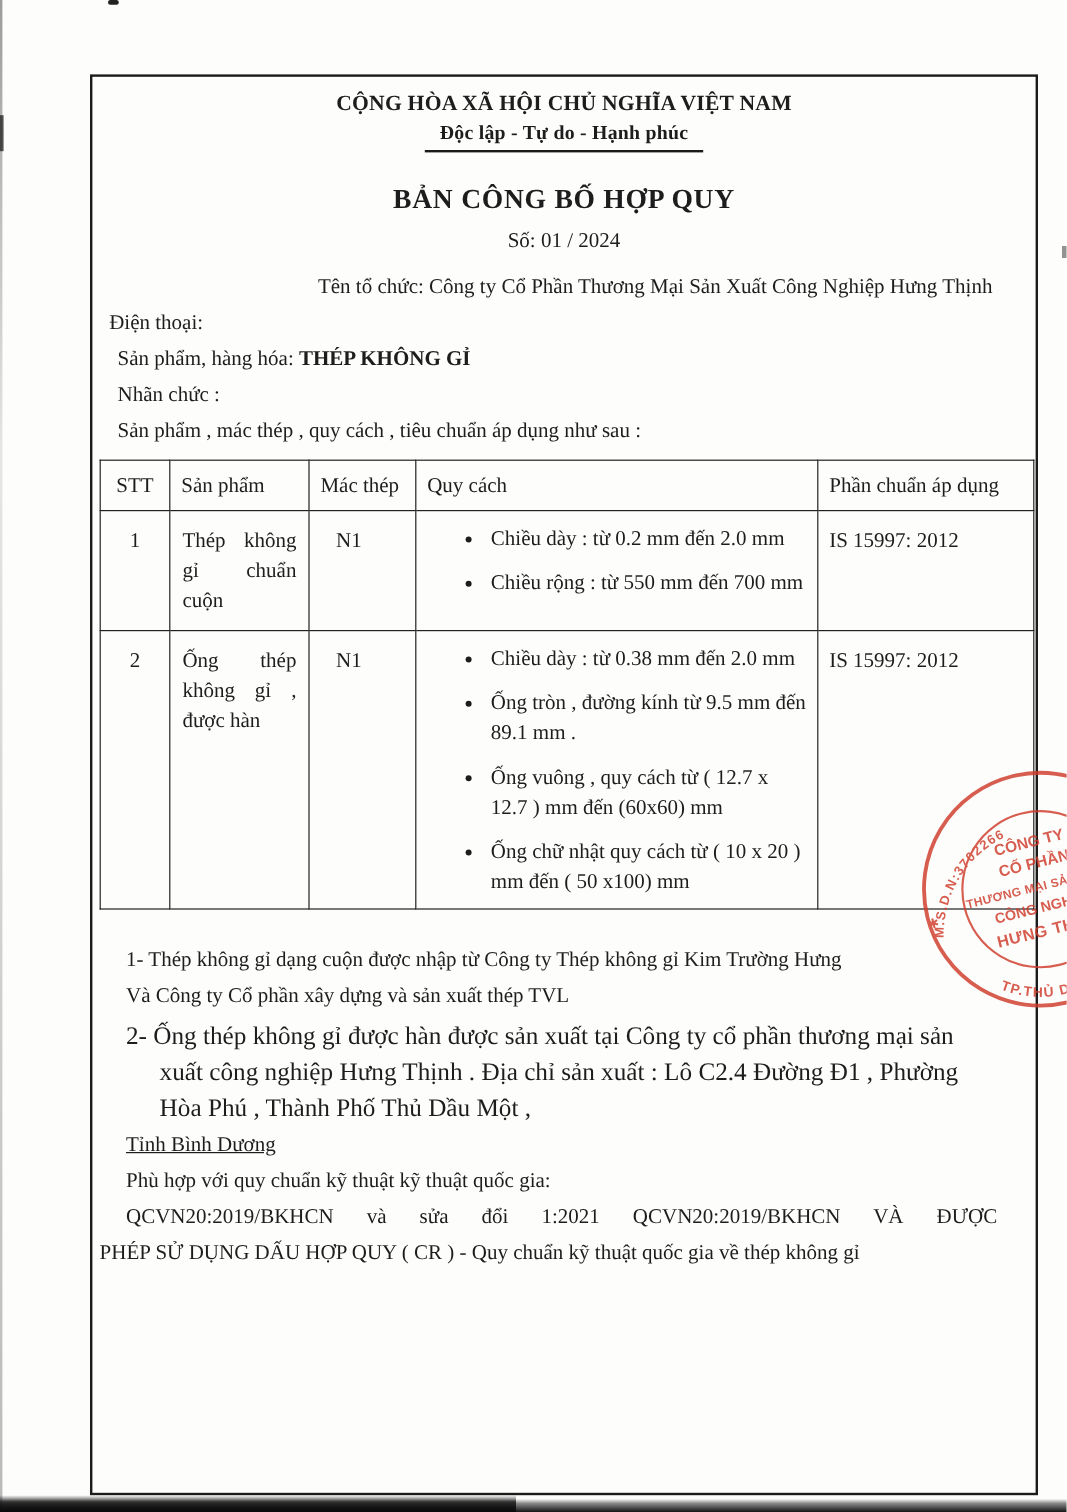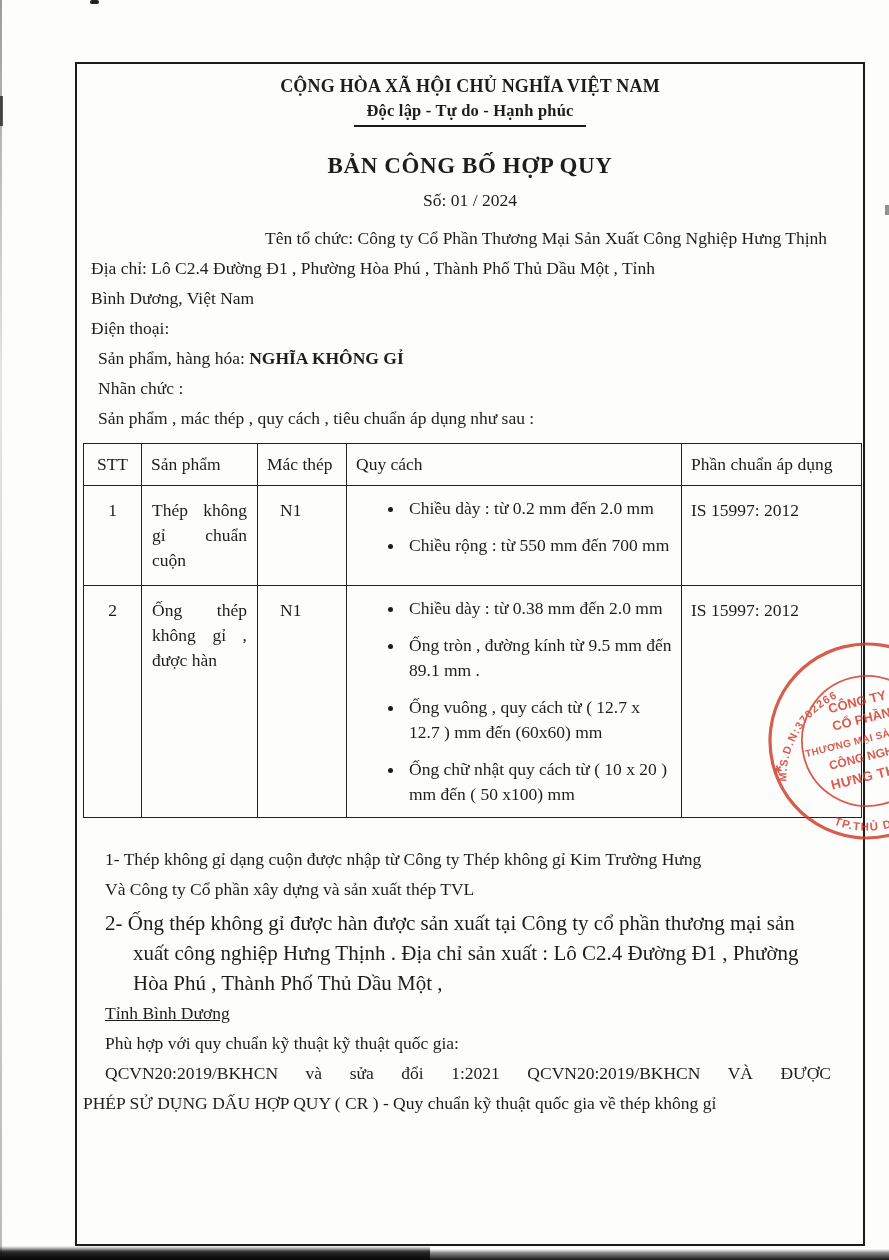--- a/index.html
+++ b/index.html
@@ -94,24 +94,22 @@
     <div class="center-block">
       <div class="nat-title">CỘNG HÒA XÃ HỘI CHỦ NGHĨA VIỆT NAM</div>
       <div class="motto-wrap">
         <span class="motto">Độc lập - Tự do - Hạnh phúc</span>
       </div>
       <h1 class="doc-title">BẢN CÔNG BỐ HỢP QUY</h1>
       <div class="doc-number">Số: 01 / 2024</div>
     </div>
 
     <p class="bl first">Tên tổ chức: Công ty Cổ Phần Thương Mại Sản Xuất Công Nghiệp Hưng Thịnh</p>
-    <p class="bl pre">Địa chỉ: Lô C2.4 Đường Đ1 , Phường Hòa Phú , Thành Phố Thủ Dầu Một , Tỉnh
-Bình Dương, Việt Nam</p>
     <p class="bl">Điện thoại:</p>
-    <p class="bl indent1"><span>Sản phẩm, hàng hóa: </span><span class="bold">NGHĨA KHÔNG GỈ</span></p>
+    <p class="bl indent1"><span>Sản phẩm, hàng hóa: </span><span class="bold">THÉP KHÔNG GỈ</span></p>
     <p class="bl indent1">Nhãn chức :</p>
     <p class="bl indent1">Sản phẩm , mác thép , quy cách , tiêu chuẩn áp dụng như sau :</p>
 
     <table class="spec-table">
       <colgroup>
         <col class="w-stt">
           <col class="w-sp">
           <col class="w-mt">
           <col class="w-qc">
           <col class="w-tc">

